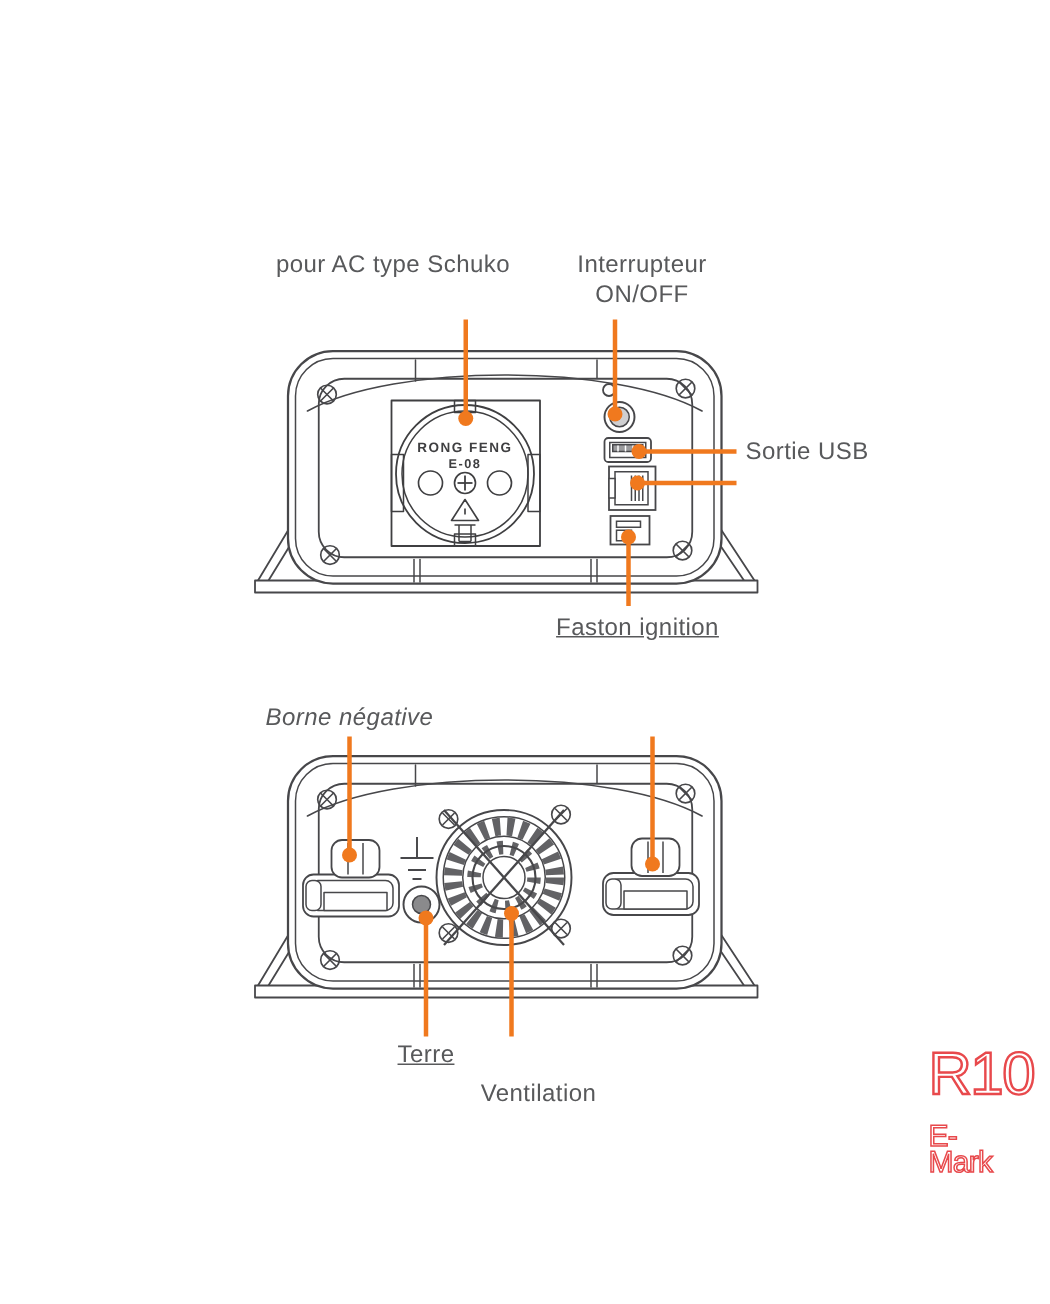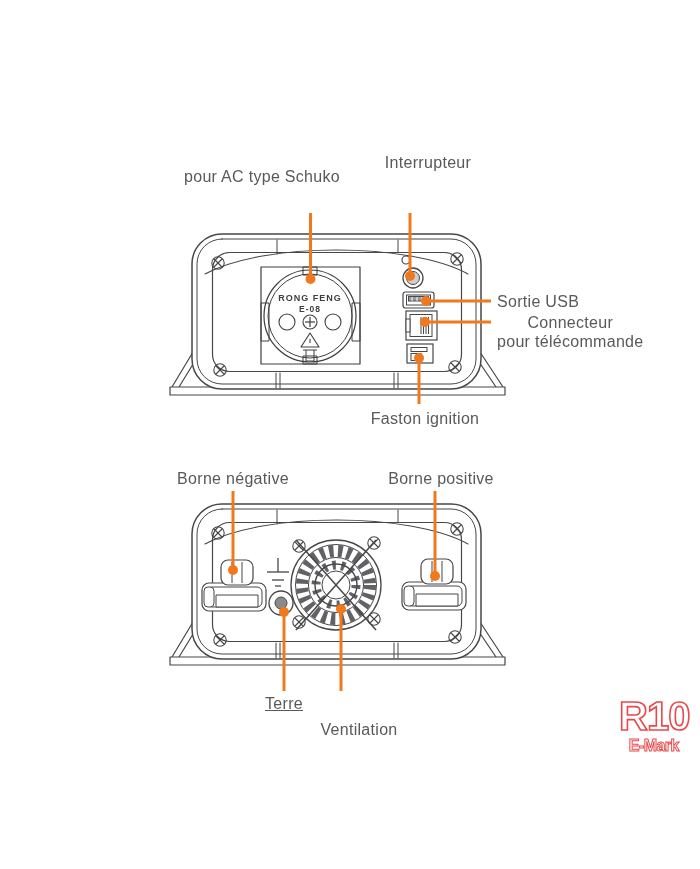--- a/index.html
+++ b/index.html
@@ -8,29 +8,29 @@
     font-family:"Liberation Sans", sans-serif;
   }
   .lbl{
     position:absolute;color:#58595B;font-size:16px;line-height:20px;
     letter-spacing:.3px;white-space:nowrap;
   }
   .lbl.center{text-align:center;}
   .lbl.left{text-align:center;}
   svg{position:absolute;left:0;top:0;}
   .badge{
-    position:absolute;left:619px;top:696px;width:60px;text-align:right;
-    font-weight:bold;color:#ffffff;
+    position:absolute;left:619px;top:696px;width:60px;text-align:left;
+    font-weight:normal;color:#ffffff;
   }
   .badge-big{
     font-size:40px;line-height:40px;letter-spacing:-1px;
     -webkit-text-stroke:1.6px #E8494C;
   }
   .badge-small{
-    font-size:16px;line-height:17px;margin-top:1px;letter-spacing:-0.5px;
+    font-size:20px;line-height:17px;margin-top:14px;letter-spacing:-0.5px;
     -webkit-text-stroke:1px #E8494C;
   }
 </style>
 </head>
 <body>
 
 <div class="canvas">
 
   <svg width="700" height="869" viewBox="0 0 700 869">
     <defs>
@@ -205,44 +205,38 @@
       <circle cx="284" cy="612" r="5" stroke="none"></circle>
       <line x1="341" y1="610" x2="341" y2="691"></line>
       <circle cx="341" cy="609" r="5" stroke="none"></circle>
     </g>
   </svg>
 
   <div class="lbl center" style="left:150px;top:167px;width:224px;">
     <div>pour AC type Schuko</div>
   </div>
 
-  <div class="lbl center" style="left:356px;top:153px;width:144px;">
+  <div class="lbl center" style="left:356px;top:167px;width:144px;">
     <div>Interrupteur</div>
+    <div>ON/OFF</div>
   </div>
 
   <div class="lbl left" style="left:497px;top:292px;">
     <div>Sortie USB</div>
   </div>
 
-  <div class="lbl left" style="left:497px;top:313px;line-height:19px;">
-    <div>Connecteur</div>
-    <div>pour télécommande</div>
-  </div>
-
-  <div class="lbl center" style="left:353px;top:409px;width:144px;">
+
+  <div class="lbl center" style="left:353px;top:409px;width:144px;text-decoration:underline;">
     <div>Faston ignition</div>
   </div>
 
-  <div class="lbl center" style="left:161px;top:469px;width:144px;">
+  <div class="lbl center" style="left:161px;top:469px;width:144px;font-style:italic;">
     <div>Borne négative</div>
   </div>
 
-  <div class="lbl center" style="left:369px;top:469px;width:144px;">
-    <div>Borne positive</div>
-  </div>
 
   <div class="lbl center" style="left:234px;top:694px;width:100px;text-decoration:underline;">
     <div>Terre</div>
   </div>
 
   <div class="lbl center" style="left:301px;top:720px;width:116px;">
     <div>Ventilation</div>
   </div>
 
   <div class="badge">

